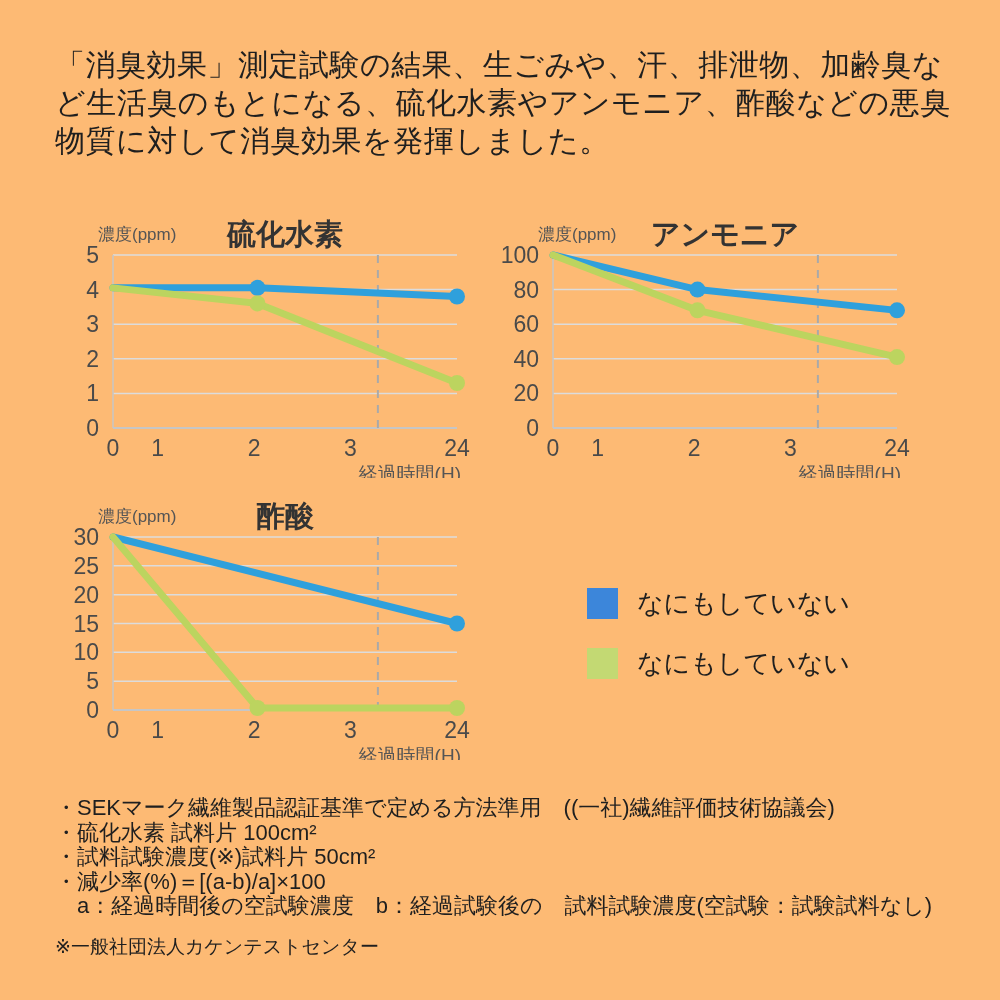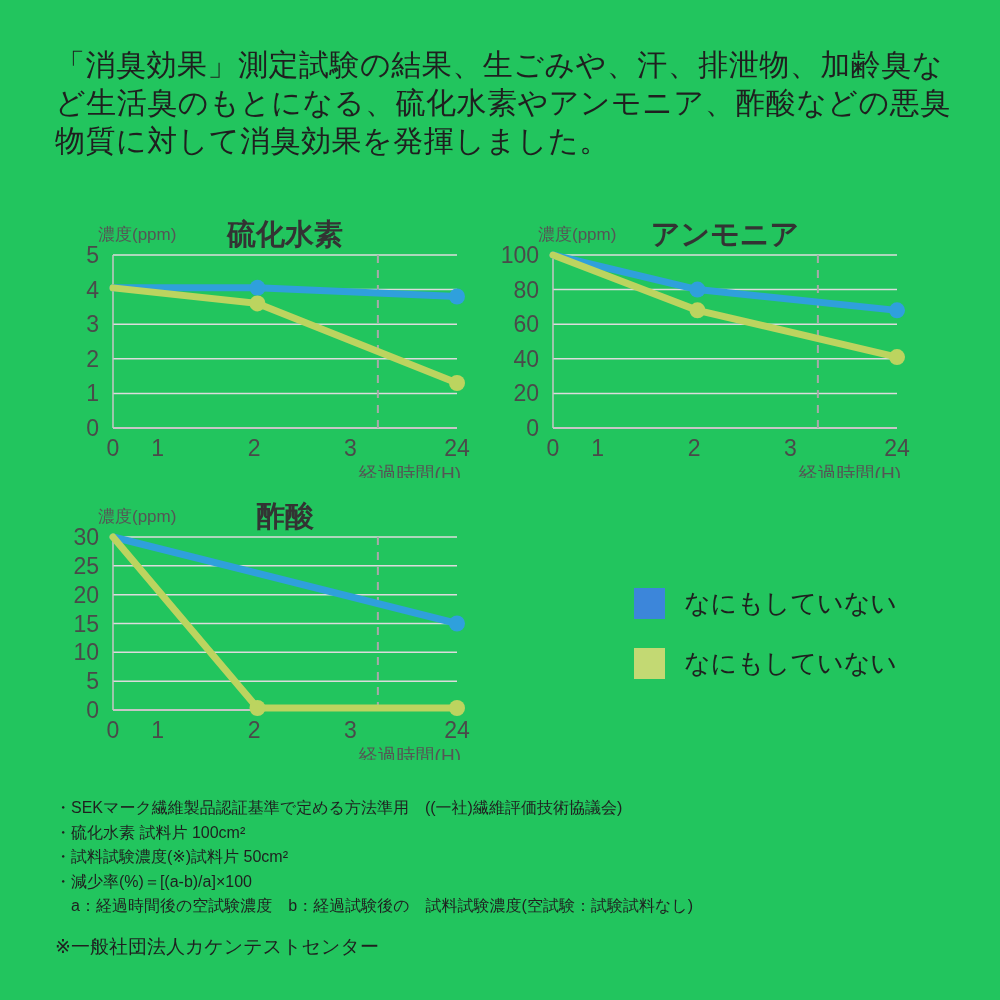--- a/index.html
+++ b/index.html
@@ -1,34 +1,34 @@
 <!DOCTYPE html>
 <html><head>
 <meta charset="utf-8">
 <style>
   html,body{margin:0;padding:0;}
   body{
     width:1000px;height:1000px;background:#ffffff;
     font-family:"Liberation Sans","DejaVu Sans",sans-serif;
     color:#222;
   }
-  .page{position:relative;width:1000px;height:1000px;overflow:hidden;background:#22c55e;}
+  .page{position:relative;width:1000px;height:1000px;overflow:hidden;background:#fdba74;}
   .header{
     position:absolute;left:55px;top:46px;width:905px;
     font-size:30px;line-height:38px;letter-spacing:0.5px;
     color:#1f1f1f;margin:0;
   }
   .chart{position:absolute;width:440px;height:268px;}
   .chart svg text{font-family:"Liberation Sans","DejaVu Sans",sans-serif;}
-  .legend{position:absolute;left:634px;top:586px;}
+  .legend{position:absolute;left:587px;top:586px;}
   .legend-item{display:flex;align-items:center;margin-bottom:25px;}
   .legend-swatch{width:31px;height:31px;flex:0 0 31px;}
   .legend-label{margin-left:19px;font-size:26px;color:#1f1f1f;white-space:nowrap;}
   .notes{position:absolute;left:55px;top:796px;width:900px;}
-  .note-line{font-size:16px;line-height:24.5px;color:#1f1f1f;white-space:pre;}
+  .note-line{font-size:22px;line-height:24.5px;color:#1f1f1f;white-space:pre;}
   .footnote{position:absolute;left:55px;top:934px;font-size:19px;color:#1f1f1f;margin:0;white-space:pre;text-align:center;}
 </style>
 </head>
 <body>
 
 <div class="page">
 
   <p class="header">「消臭効果」測定試験の結果、生ごみや、汗、排泄物、加齢臭など生活臭のもとになる、硫化水素やアンモニア、酢酸などの悪臭物質に対して消臭効果を発揮しました。</p>
 
   <div class="chart" style="left:60px;top:210px"><svg width="440" height="268" viewBox="0 0 440 268">

